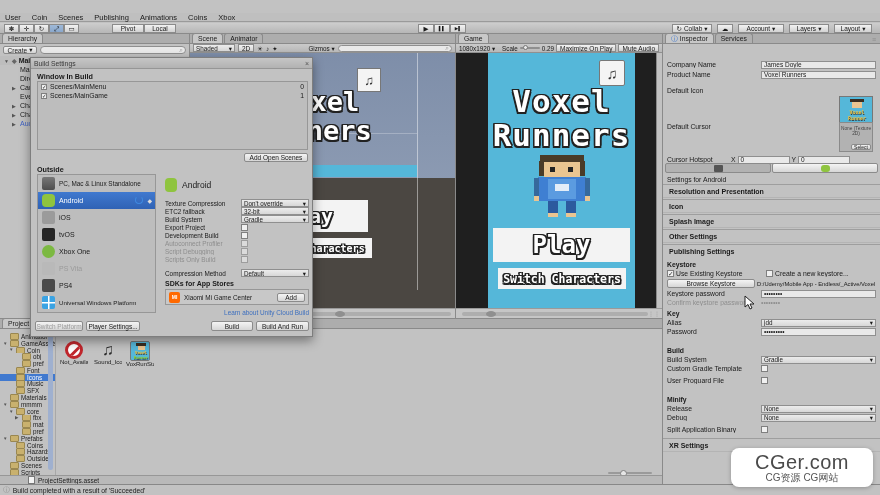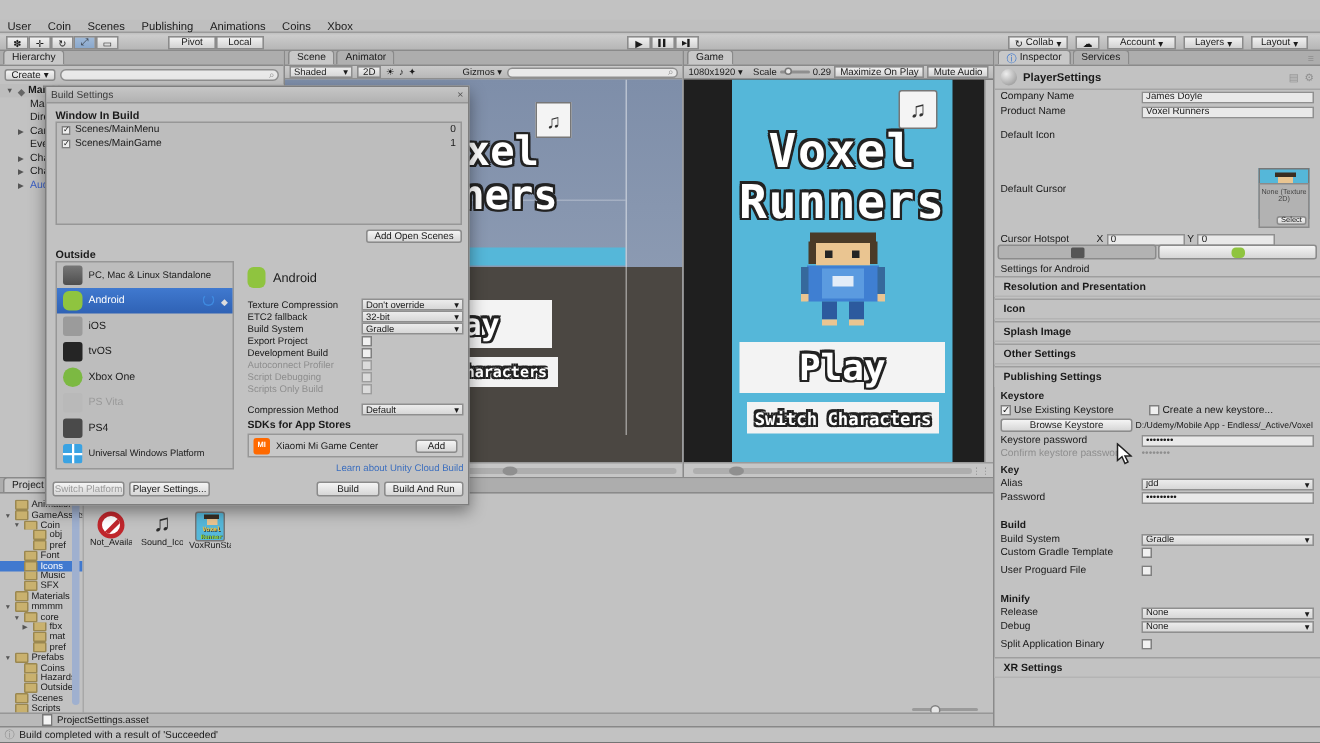--- a/index.html
+++ b/index.html
@@ -293,27 +293,20 @@
   <div class="abs" id="inspector">
     <div class="tabstrip">
       <span class="tab on">
           <span style="color:#2e6fd0">ⓘ</span>
           <span>Inspector</span>
         </span>
       <span class="tab">Services</span>
       <span style="flex:1"></span>
       <span class="g" style="padding-right:4px">≡</span>
     </div>
-    <div class="row" style="height:15px;gap:4px;padding:0 4px;border-bottom:1px solid #a5a5a5;">
-      <span style="width:11px;height:11px;border-radius:50%;background:radial-gradient(circle at 35% 30%,#eee,#8a8a8a);flex:none;"></span>
-      <span class="bold" style="font-size:7.5px">PlayerSettings</span>
-      <span style="flex:1"></span>
-      <span class="g">▤</span>
-      <span class="g">⚙</span>
-    </div>
 
     <div class="irow" style="top:26px">
         <span class="ilab">Company Name</span>
         <span class="tf ival">James Doyle</span>
       </div>
     <div class="irow" style="top:36px">
         <span class="ilab">Product Name</span>
         <span class="tf ival">Voxel Runners</span>
       </div>
     <div class="irow" style="top:52px">
@@ -724,14 +717,18 @@
     <div class="abs btn" style="left:180px;top:263px;width:42px;height:10px">Build</div>
     <div class="abs btn" style="left:225px;top:263px;width:53px;height:10px">Build And Run</div>
 
     <div class="abs spin" style="left:104px;top:138px;"></div>
   </div>
 
   <svg class="abs" style="left:744px;top:295px;z-index:200;" width="11" height="15" viewBox="0 0 11 15">
     <polygon points="1,1 1,12 4,9.5 6,14 8,13 6,9 10,9" fill="#ffffff" stroke="#222222" stroke-width="1"></polygon>
   </svg>
 
+  <div class="abs" id="wm">
+    <div class="l1">CGer.com</div>
+    <div class="l2">CG资源 CG网站</div>
+  </div>
 
 </div>
 
 </body></html>

